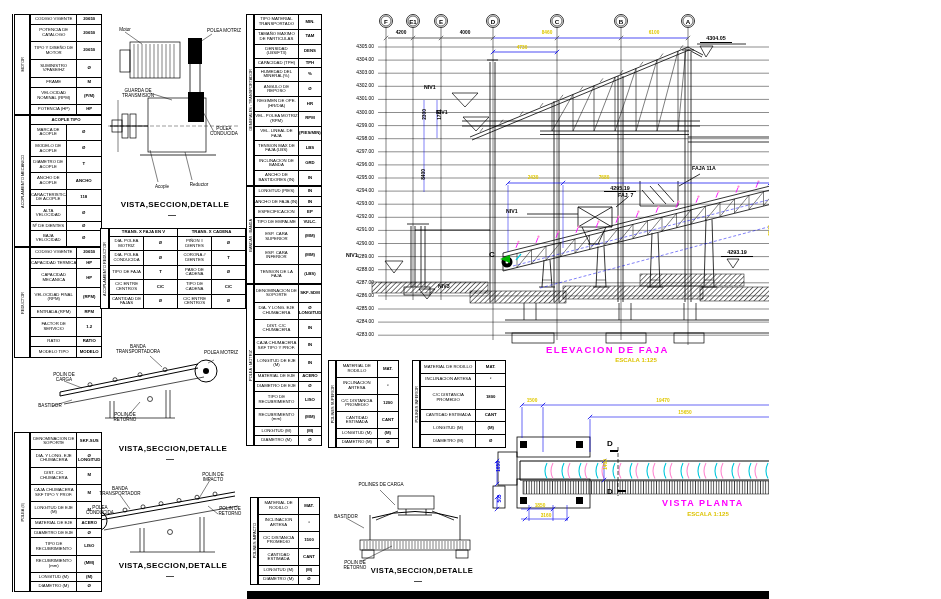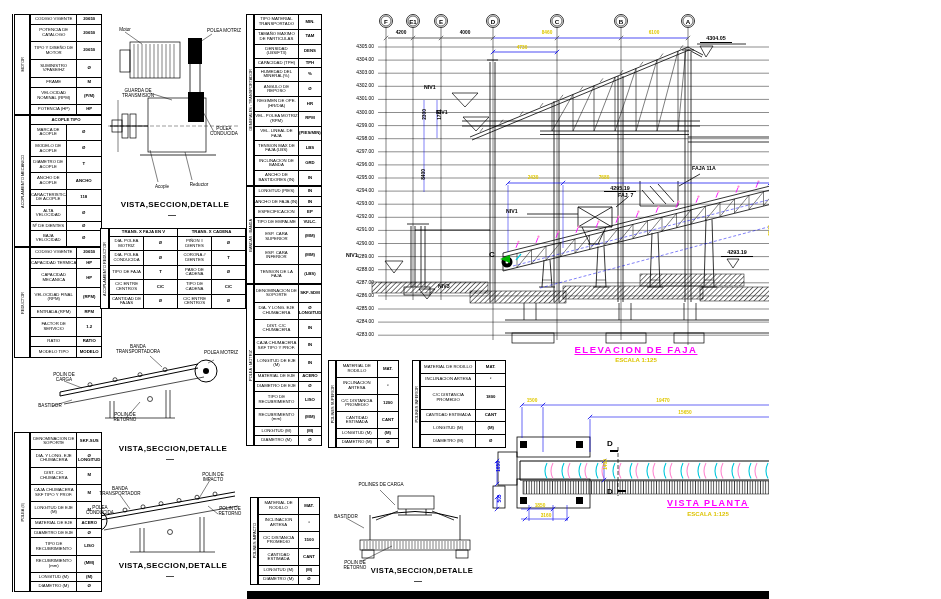--- a/index.html
+++ b/index.html
@@ -12,22 +12,22 @@
   .bub{position:absolute;font-size:6.2px;font-weight:bold;text-align:center;color:#000;}
   .dim{position:absolute;font-size:4.8px;font-weight:bold;text-align:center;width:26px;}
   .c-y{color:#e0c800;}
   .c-k{color:#000;}
   .c-b{color:#0000ee;}
   .rot{transform:rotate(-90deg);transform-origin:center center;}
   .mark{position:absolute;font-size:5.4px;font-weight:bold;color:#000;text-align:center;width:32px;
         border-bottom:0.8px solid #000;padding-bottom:0.5px;}
   .note{position:absolute;font-size:5.2px;font-weight:bold;color:#000;text-align:left;}
   .big{font-size:8px;}
-  .title{position:absolute;text-align:center;font-weight:bold;font-size:9.5px;letter-spacing:1.5px;
-         color:#ff00ff;text-decoration:underline;}
+  .title{position:absolute;font-weight:bold;font-size:9.5px;letter-spacing:1.5px;
+         color:#ff00ff;}
   .scale{position:absolute;text-align:center;color:#ddc300;font-size:6px;font-weight:bold;}
   .dtitle{position:absolute;font-size:8px;font-weight:bold;letter-spacing:.4px;text-align:center;color:#000;}
   .ddash{position:absolute;font-size:8px;font-weight:bold;color:#000;}
   .strip{position:absolute;border:0.8px solid #000;display:flex;align-items:center;justify-content:center;background:#fff;box-sizing:border-box;}
   .strip span{writing-mode:vertical-rl;transform:rotate(180deg);font-size:3.9px;white-space:nowrap;color:#000;}
   .tbl{position:absolute;background:#fff;box-sizing:border-box;}
   .tbl table{width:100%;height:100%;border-collapse:collapse;table-layout:fixed;}
   .tbl td,.tbl th{border:0.8px solid #000;font-size:4.3px;font-weight:normal;text-align:center;
         vertical-align:middle;padding:0;line-height:1.08;overflow:hidden;color:#000;}
   .tbl td.v{font-weight:bold;}

